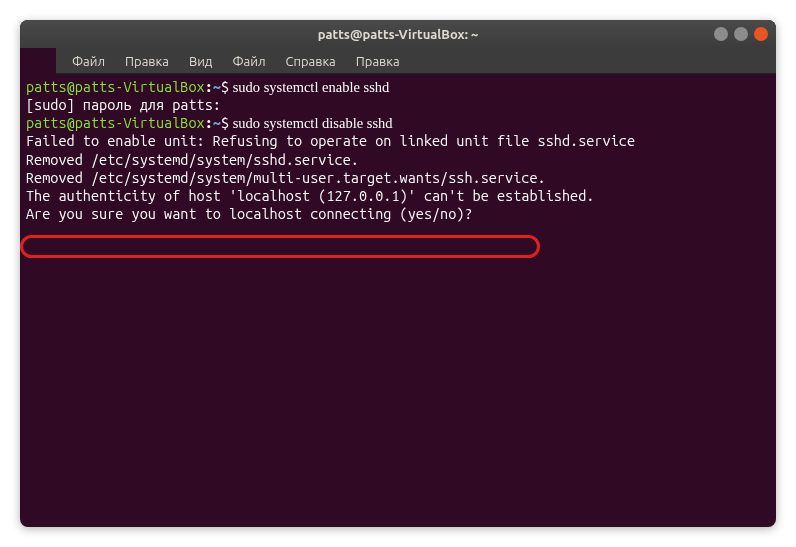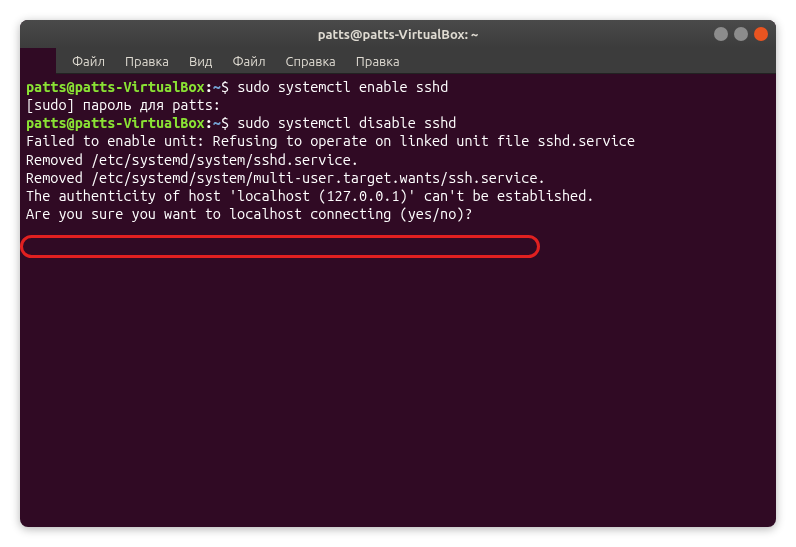--- a/index.html
+++ b/index.html
@@ -73,25 +73,25 @@
       font-size: 14.5px;
       line-height: 1.25;
       color: #ffffff;
       font-family: "Ubuntu Mono", "DejaVu Sans Mono", monospace;
       position: relative;
     }
     .line {
       white-space: pre-wrap;
       word-break: break-all;
     }
-    .prompt-user { color: #8ae234; font-weight: bold; }
+    .prompt-user { color: #8ae234; font-weight: normal; }
     .prompt-colon { color: #ffffff; font-weight: bold; }
     .prompt-path { color: #729fcf; font-weight: bold; }
     .prompt-dollar { color: #ffffff; }
-    .cmd { color: #ffffff; }
+    .cmd { color: #ffffff; font-family: Liberation Serif, serif; }
     .highlight-box {
       position: absolute;
       border: 3px solid #e02020;
       border-radius: 14px;
       pointer-events: none;
     }
   </style>
 </head>
 <body>
 

